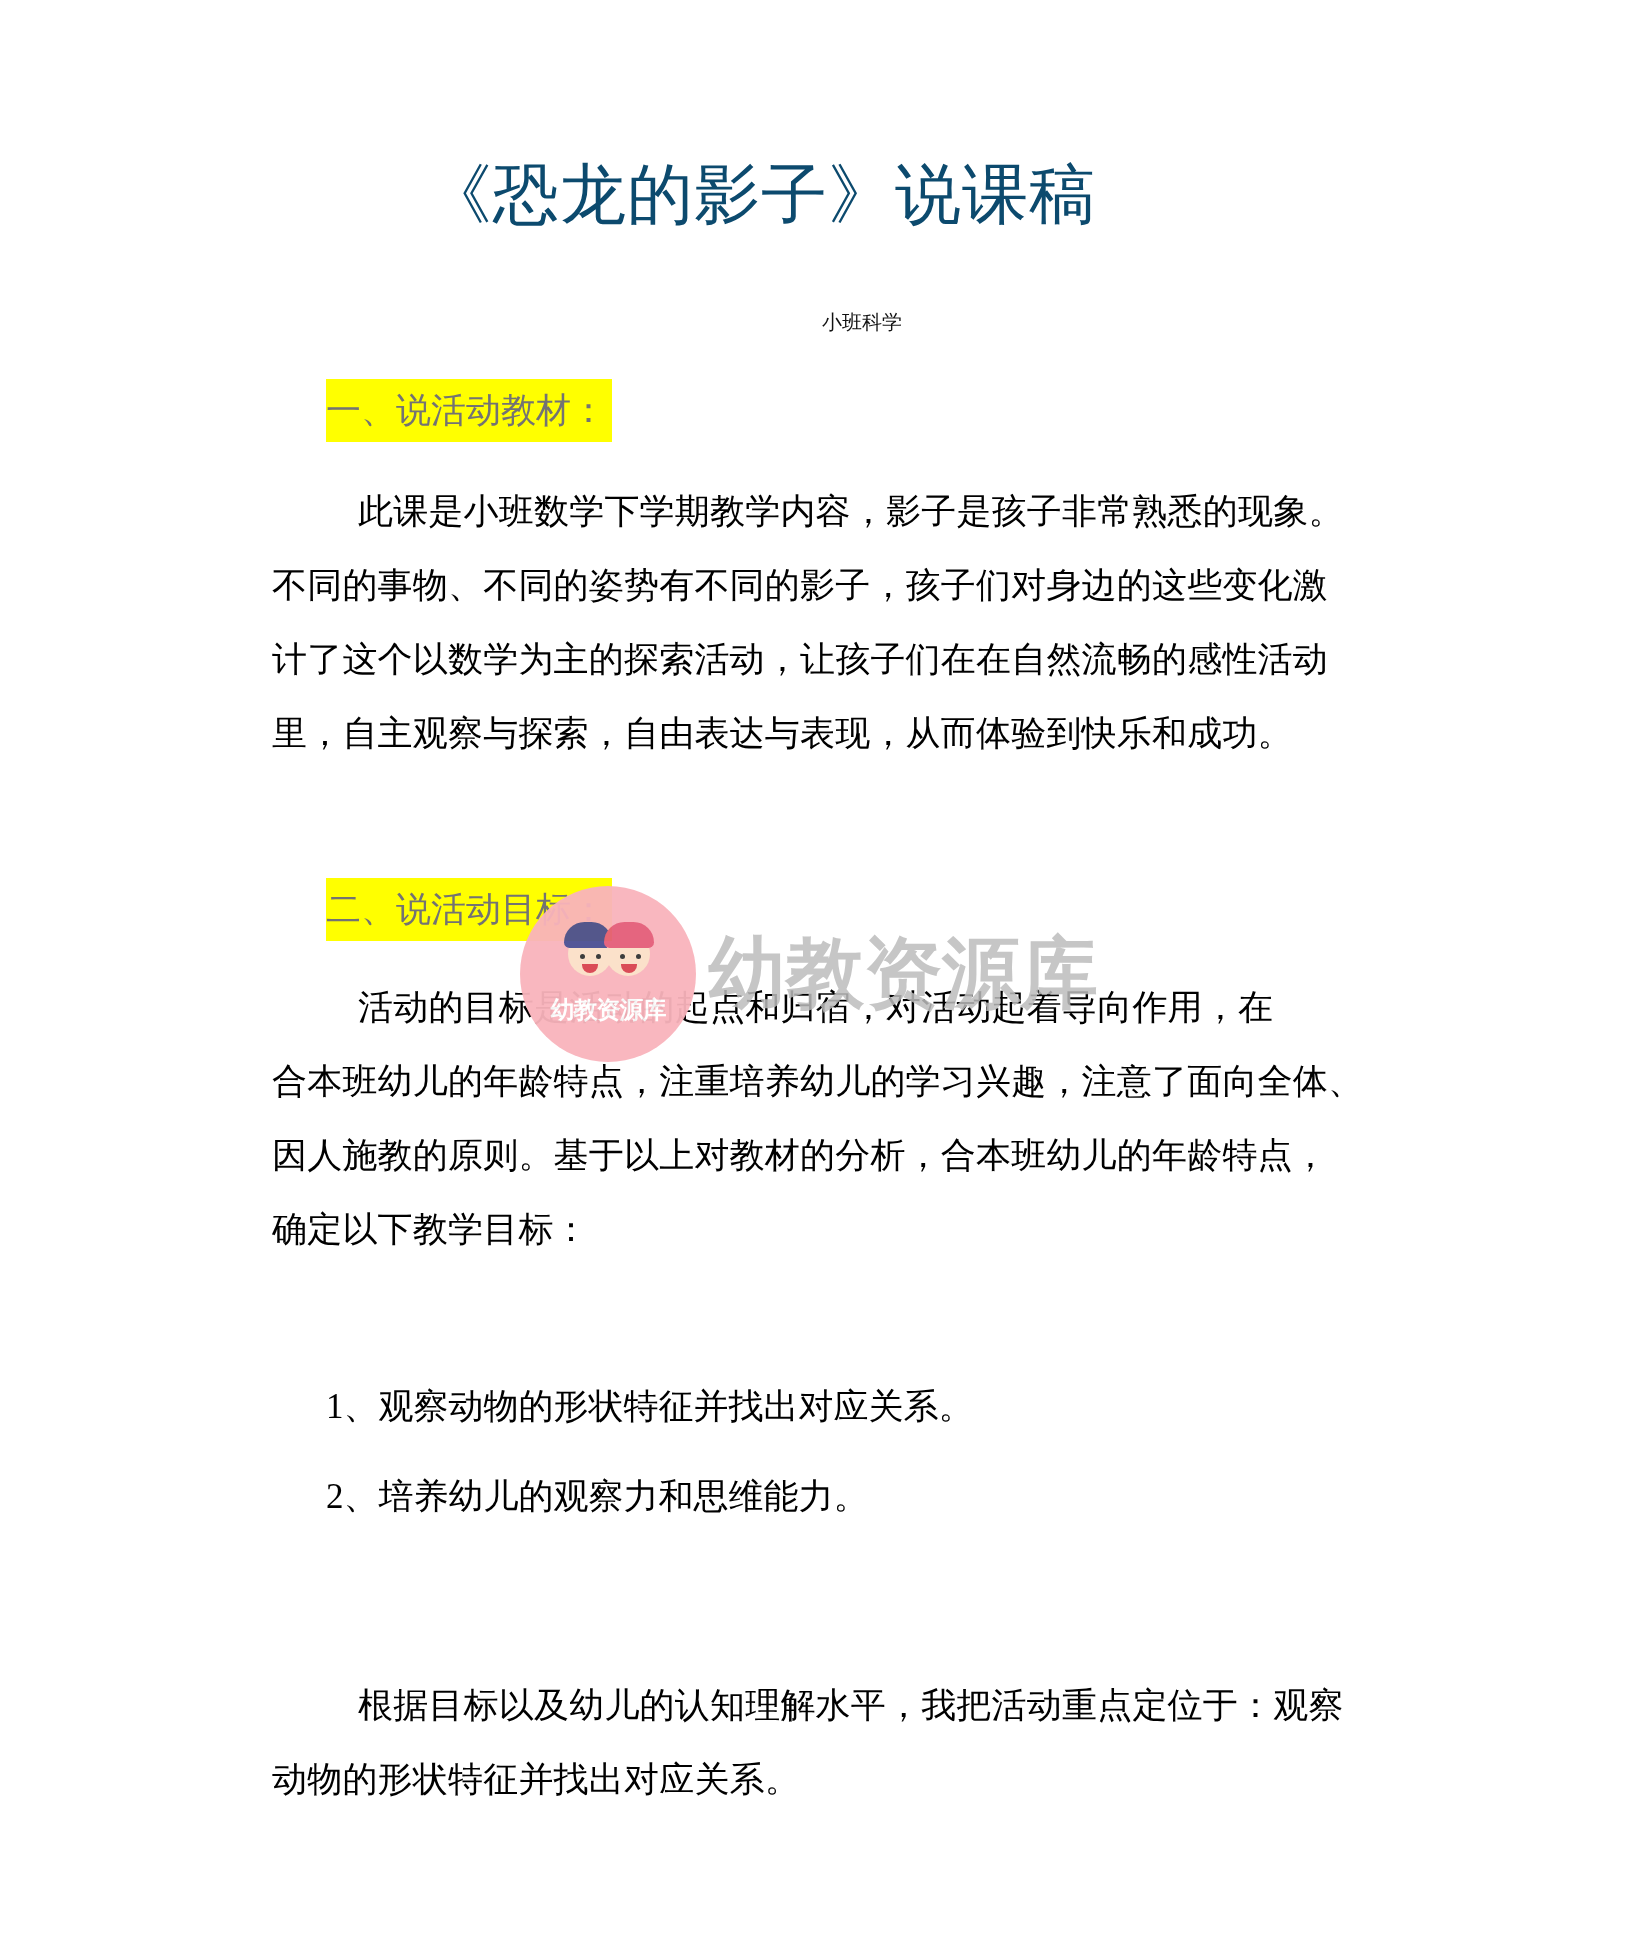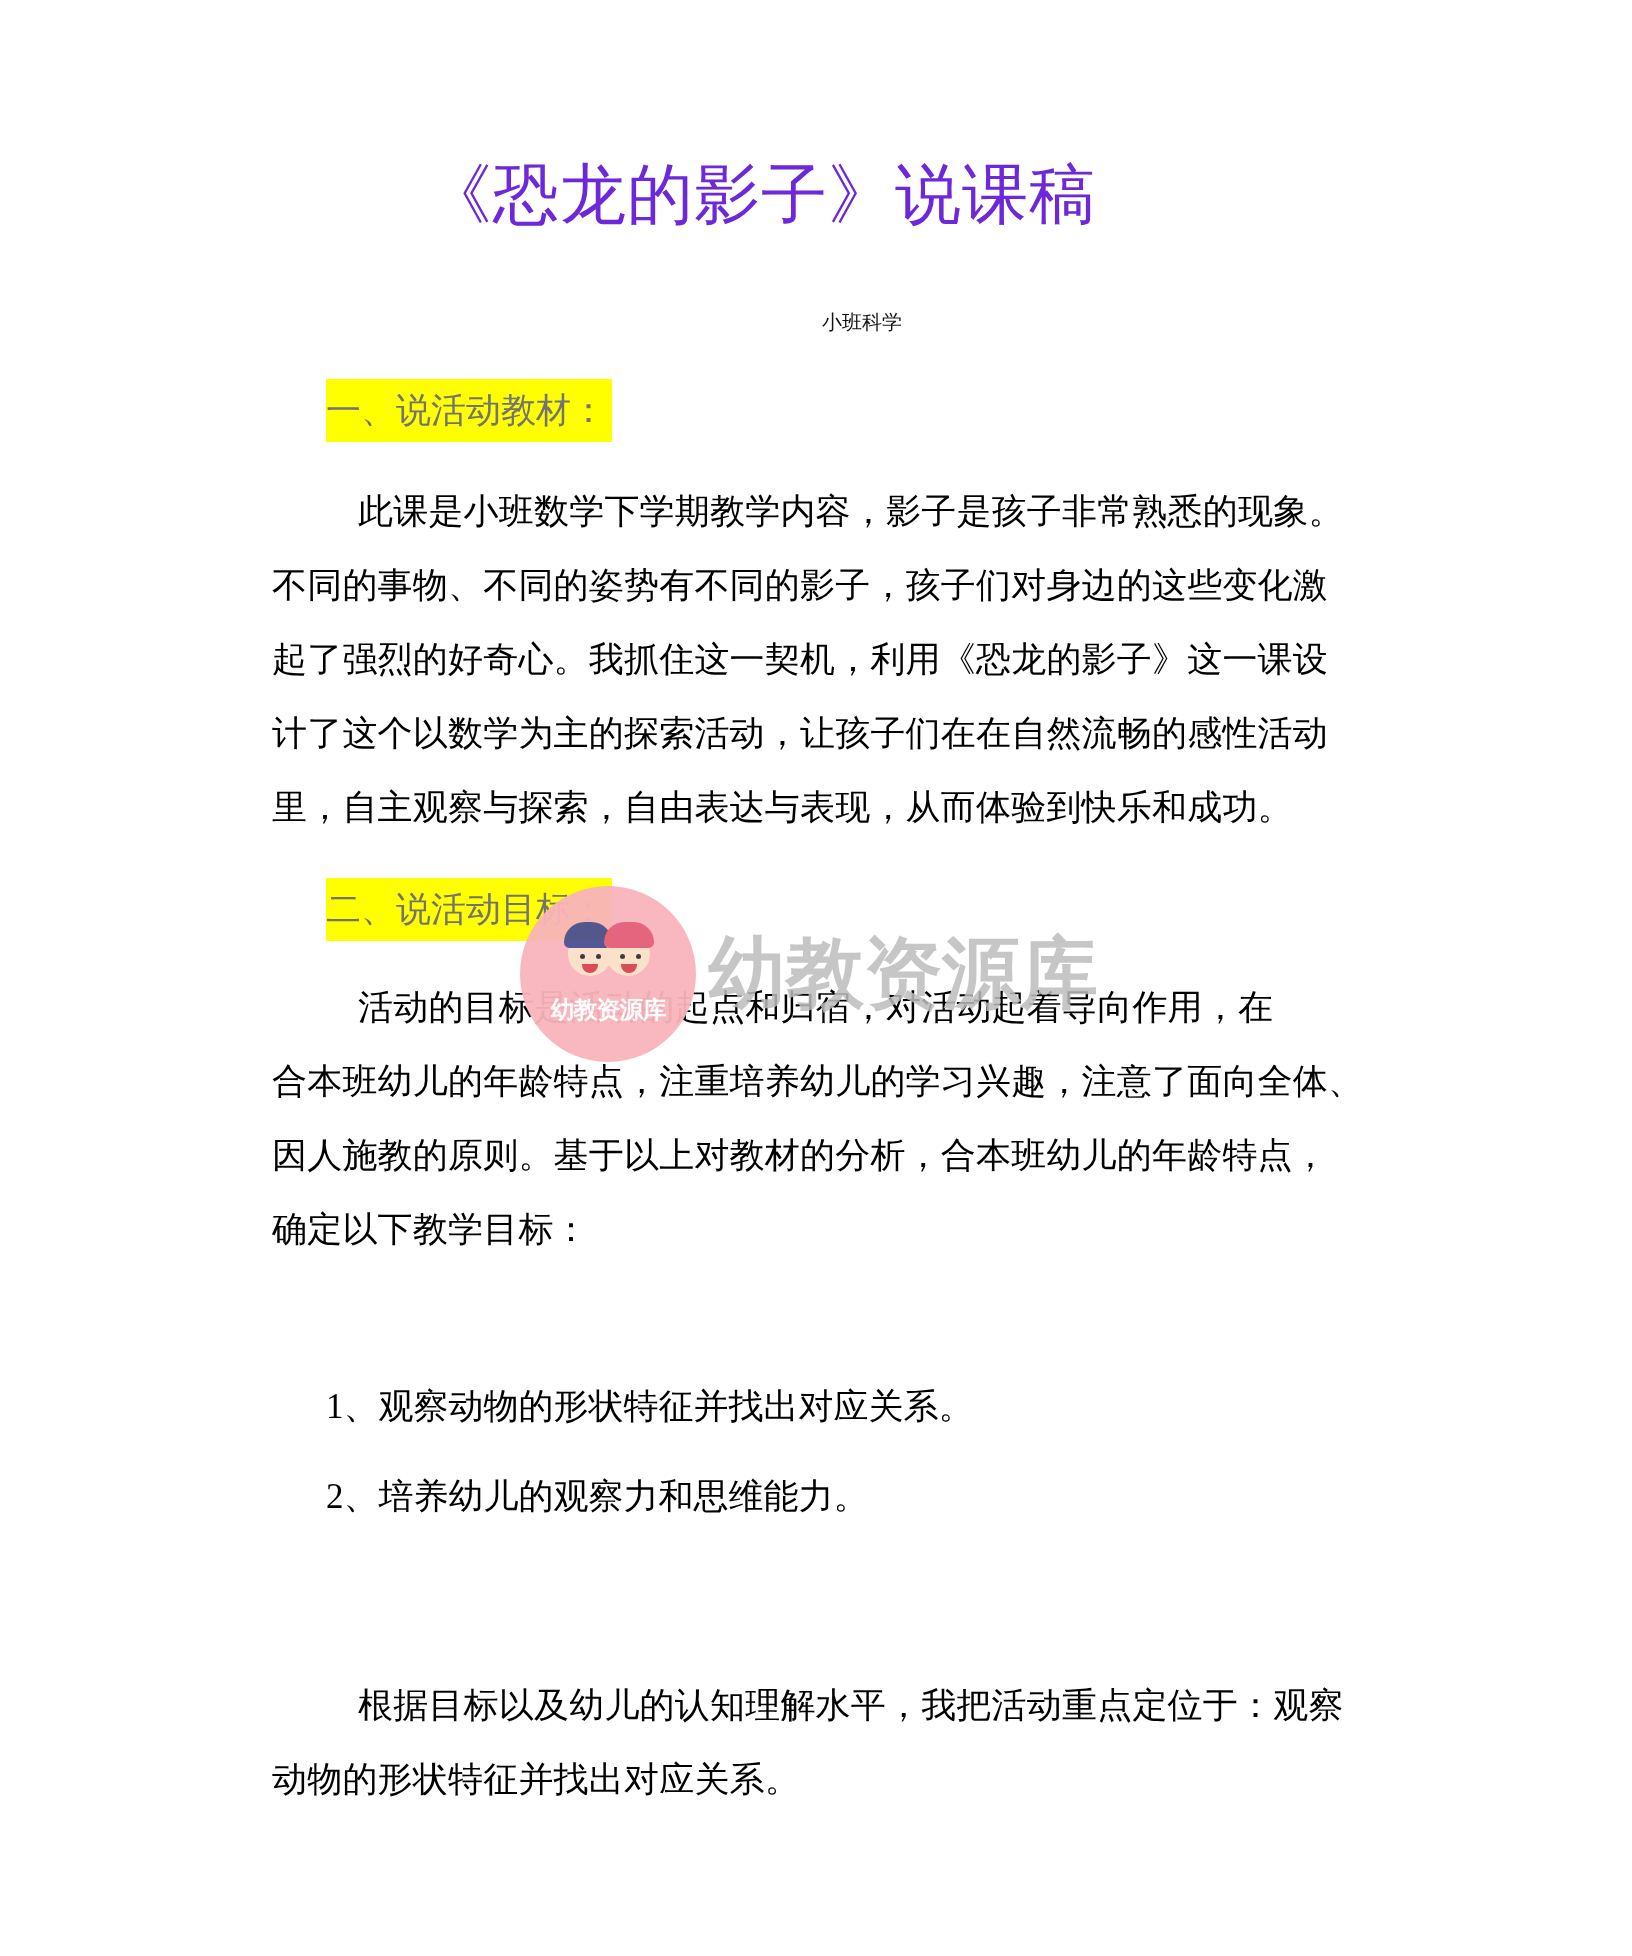--- a/index.html
+++ b/index.html
@@ -1,20 +1,20 @@
 <!DOCTYPE html>
 <html><head>
 <meta charset="utf-8">
 <style>
   html, body { margin: 0; padding: 0; background: #ffffff; }
   body { width: 1632px; height: 1956px; position: relative; overflow: hidden;
          font-family: "DejaVu Sans", "Liberation Sans", sans-serif; color: #111111; }
   .page { position: absolute; left: 0; top: 0; width: 1632px; height: 1956px; background: #fff; }
   .title { position: absolute; left: 0; width: 1412px; top: 150px; text-align: center;
-           font-size: 66px; line-height: 90px; letter-spacing: 1px; padding-left: 110px; box-sizing: border-box; color: #6d28d9; }
+           font-size: 66px; line-height: 90px; letter-spacing: 1px; padding-left: 110px; box-sizing: border-box; color: #0c4a6e; }
   .subtitle { position: absolute; left: 0; width: 1632px; top: 302px; text-align: center;
               font-size: 20px; line-height: 40px; padding-left: 92px; box-sizing: border-box; color: #111; }
   .heading { position: absolute; left: 326px; height: 63px; line-height: 63px; font-size: 35px;
              background: #ffff00; color: #737373; padding: 0 6px 0 0; white-space: nowrap; letter-spacing: 0px; }
   .para { position: absolute; left: 240px; width: 1150px; font-size: 35px; line-height: 74px; color: #000;
           text-indent: 86px; letter-spacing: 0.2px; }
   .para .line { display: block; white-space: nowrap; margin-left: 32px; }
   .para .line.first { text-indent: 86px; }
   .para .line.rest { text-indent: 0; }
   .list-item { position: absolute; left: 326px; font-size: 35px; line-height: 60px; color: #000; white-space: nowrap; }
@@ -40,21 +40,20 @@
 
 <div class="page">
 
   <div class="title">《恐龙的影子》说课稿</div>
   <div class="subtitle">小班科学</div>
 
   <div class="heading" style="top:379px;">一、说活动教材：</div>
   <div class="para" style="top:474px;">
     <span class="line first">此课是小班数学下学期教学内容，影子是孩子非常熟悉的现象。</span>
     <span class="line rest">不同的事物、不同的姿势有不同的影子，孩子们对身边的这些变化激</span>
-    <span class="line rest">起了强烈的好奇心。我抓住这一契机，利用《恐龙的影子》这一课设</span>
     <span class="line rest">计了这个以数学为主的探索活动，让孩子们在在自然流畅的感性活动</span>
     <span class="line rest">里，自主观察与探索，自由表达与表现，从而体验到快乐和成功。</span>
   </div>
 
   <div class="heading" style="top:878px;">二、说活动目标：</div>
   <div class="para" style="top:970px;">
     <span class="line first">活动的目标是活动的起点和归宿，对活动起着导向作用，在</span>
     <span class="line rest">合本班幼儿的年龄特点，注重培养幼儿的学习兴趣，注意了面向全体、</span>
     <span class="line rest">因人施教的原则。基于以上对教材的分析，合本班幼儿的年龄特点，</span>
     <span class="line rest">确定以下教学目标：</span>

